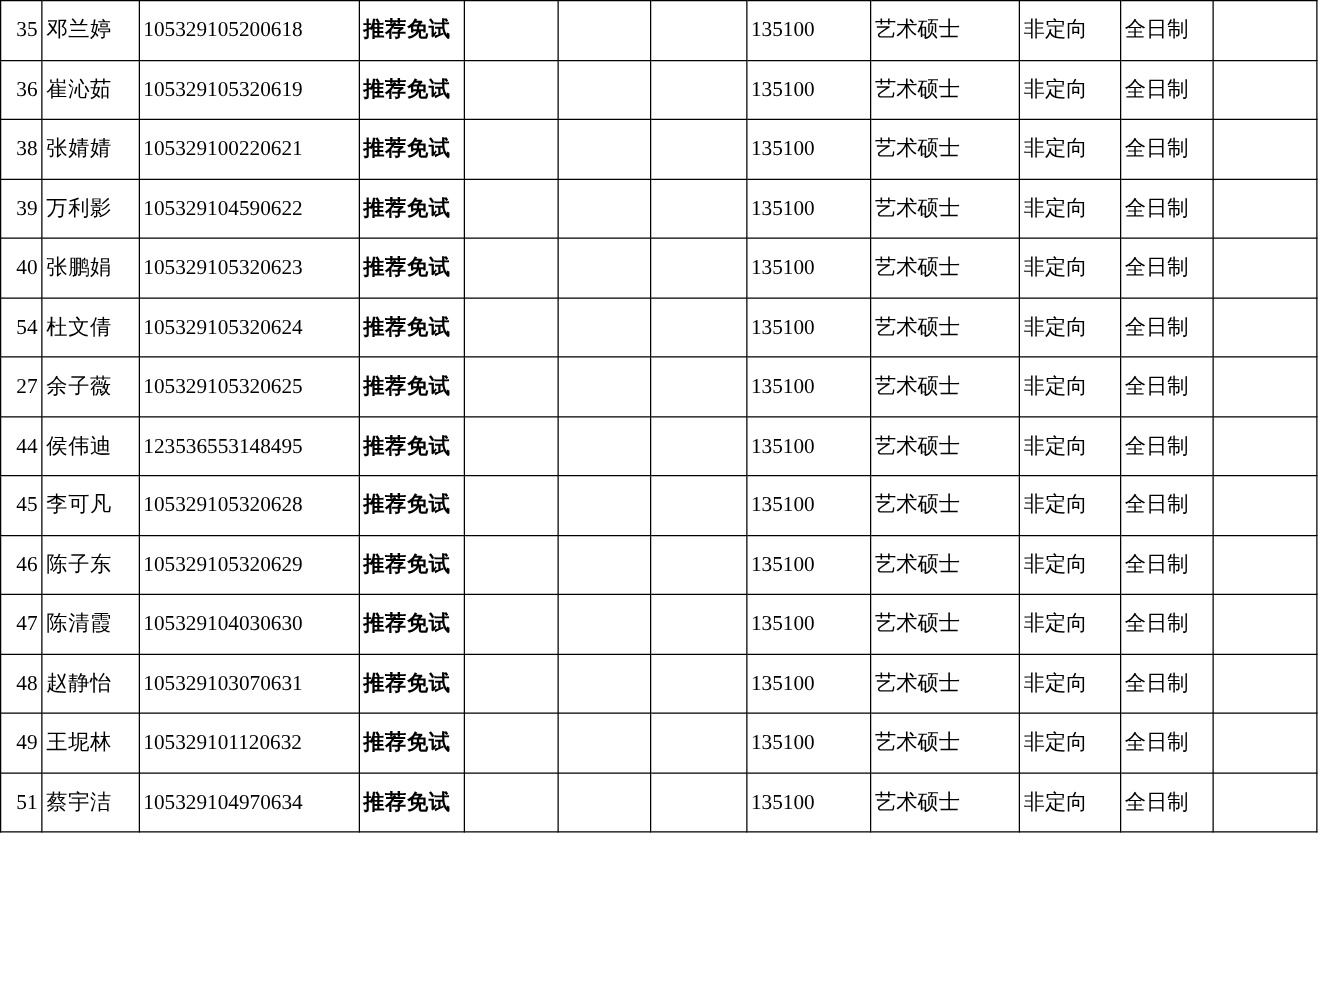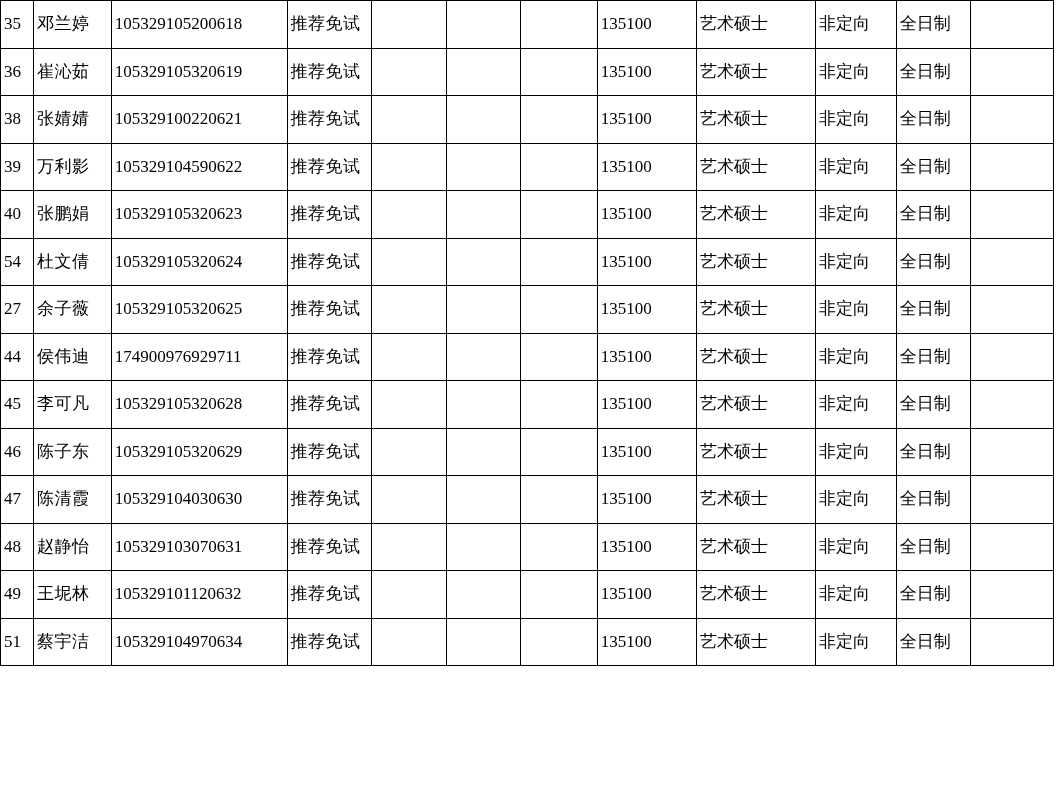--- a/index.html
+++ b/index.html
@@ -39,24 +39,24 @@
   col.c-method  { width: 82px; }
   col.c-blank1  { width: 72px; }
   col.c-blank2  { width: 72px; }
   col.c-blank3  { width: 74px; }
   col.c-major   { width: 96px; }
   col.c-degree  { width: 115px; }
   col.c-orient  { width: 78px; }
   col.c-mode    { width: 72px; }
   col.c-blank4  { width: 80px; }
 
-  td.cell-index { text-align: left; }
+  td.cell-index { text-align: right; }
   td.cell-name  { letter-spacing: 0.5px; }
   td.cell-id    { font-family: "Liberation Serif", "DejaVu Serif", serif; }
-  td.cell-method { letter-spacing: 0.5px; }
+  td.cell-method { letter-spacing: 0.5px; font-weight: bold; }
   td.cell-empty { }
 </style>
 </head>
 <body>
 
 <table class="data-table">
   <colgroup>
     <col class="c-index">
       <col class="c-name">
       <col class="c-id">
@@ -165,21 +165,21 @@
         <td class="cell-empty"></td>
         <td class="cell-major">135100</td>
         <td class="cell-degree">艺术硕士</td>
         <td class="cell-orient">非定向</td>
         <td class="cell-mode">全日制</td>
         <td class="cell-empty"></td>
       </tr>
       <tr>
         <td class="cell-index">44</td>
         <td class="cell-name">侯伟迪</td>
-        <td class="cell-id">174900976929711</td>
+        <td class="cell-id">123536553148495</td>
         <td class="cell-method">推荐免试</td>
         <td class="cell-empty"></td>
         <td class="cell-empty"></td>
         <td class="cell-empty"></td>
         <td class="cell-major">135100</td>
         <td class="cell-degree">艺术硕士</td>
         <td class="cell-orient">非定向</td>
         <td class="cell-mode">全日制</td>
         <td class="cell-empty"></td>
       </tr>

